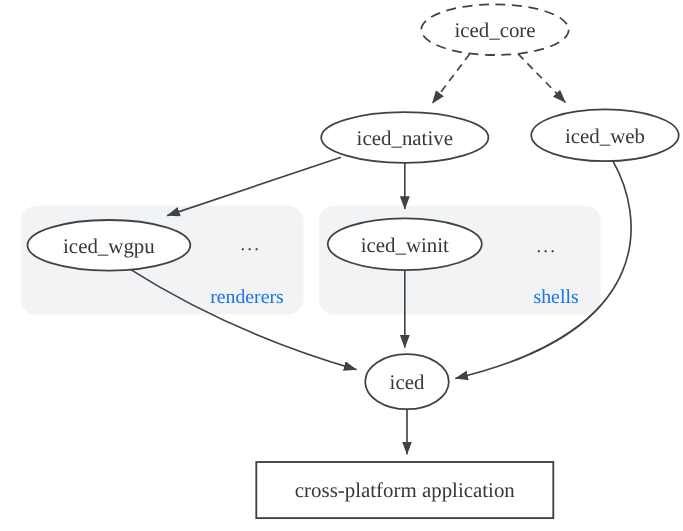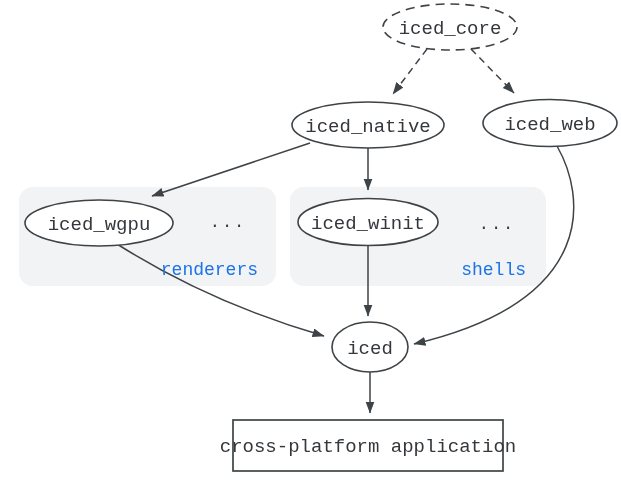--- a/index.html
+++ b/index.html
@@ -2,21 +2,21 @@
 <html style="--color-background: #ffffff; --color-stroke: #3e4347; --color-text: #34383c; --color-group-fill: #f1f3f4; --color-accent-blue: #1a73e8;"><head>
 <meta charset="utf-8">
 <style>
   html, body { margin: 0; padding: 0; background: #ffffff; }
   .stage {
     position: relative;
     width: 621px;
     height: 483px;
     background: var(--color-background, #ffffff);
     overflow: hidden;
-    font-family: Liberation Mono, monospace;
+    font-family: Liberation Serif, serif;
   }
   svg { display: block; }
   .group-box { fill: var(--color-group-fill, #f1f3f4); stroke: none; }
   .edge { fill: none; stroke: var(--color-stroke, #3e4347); stroke-width: 1.5; }
   .edge.dashed { stroke-dasharray: 7 5; }
   .node-ellipse { fill: #ffffff; stroke: var(--color-stroke, #3e4347); stroke-width: 1.6; }
   .node-ellipse.dashed { stroke-dasharray: 9 6; }
   .app-box { fill: #ffffff; stroke: var(--color-stroke, #3e4347); stroke-width: 1.7; }
   .node-label {
     fill: var(--color-text, #34383c);

